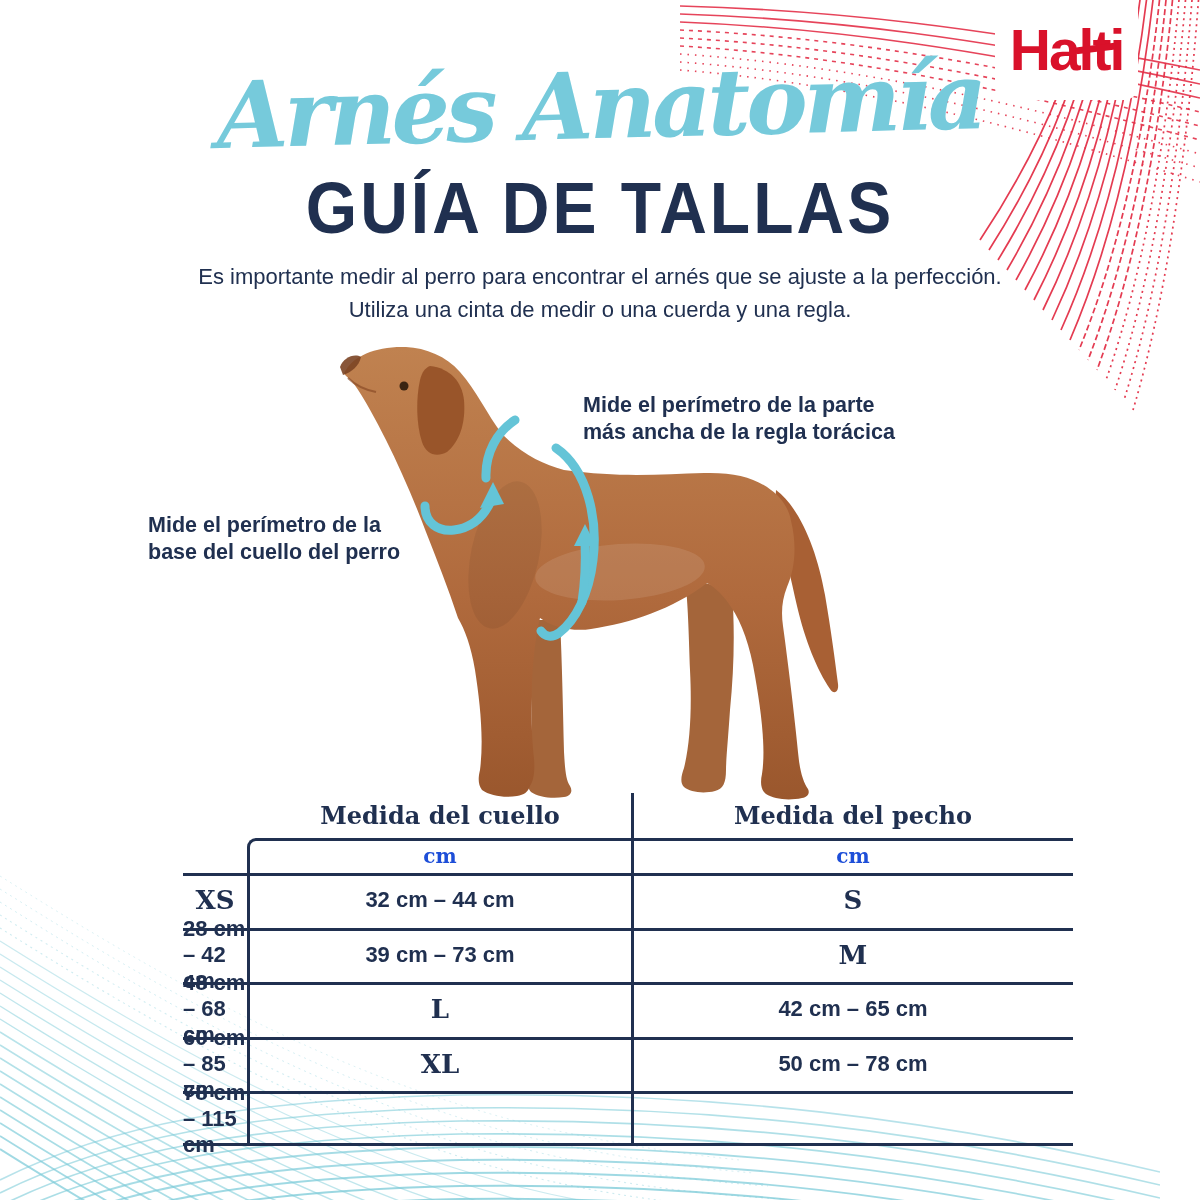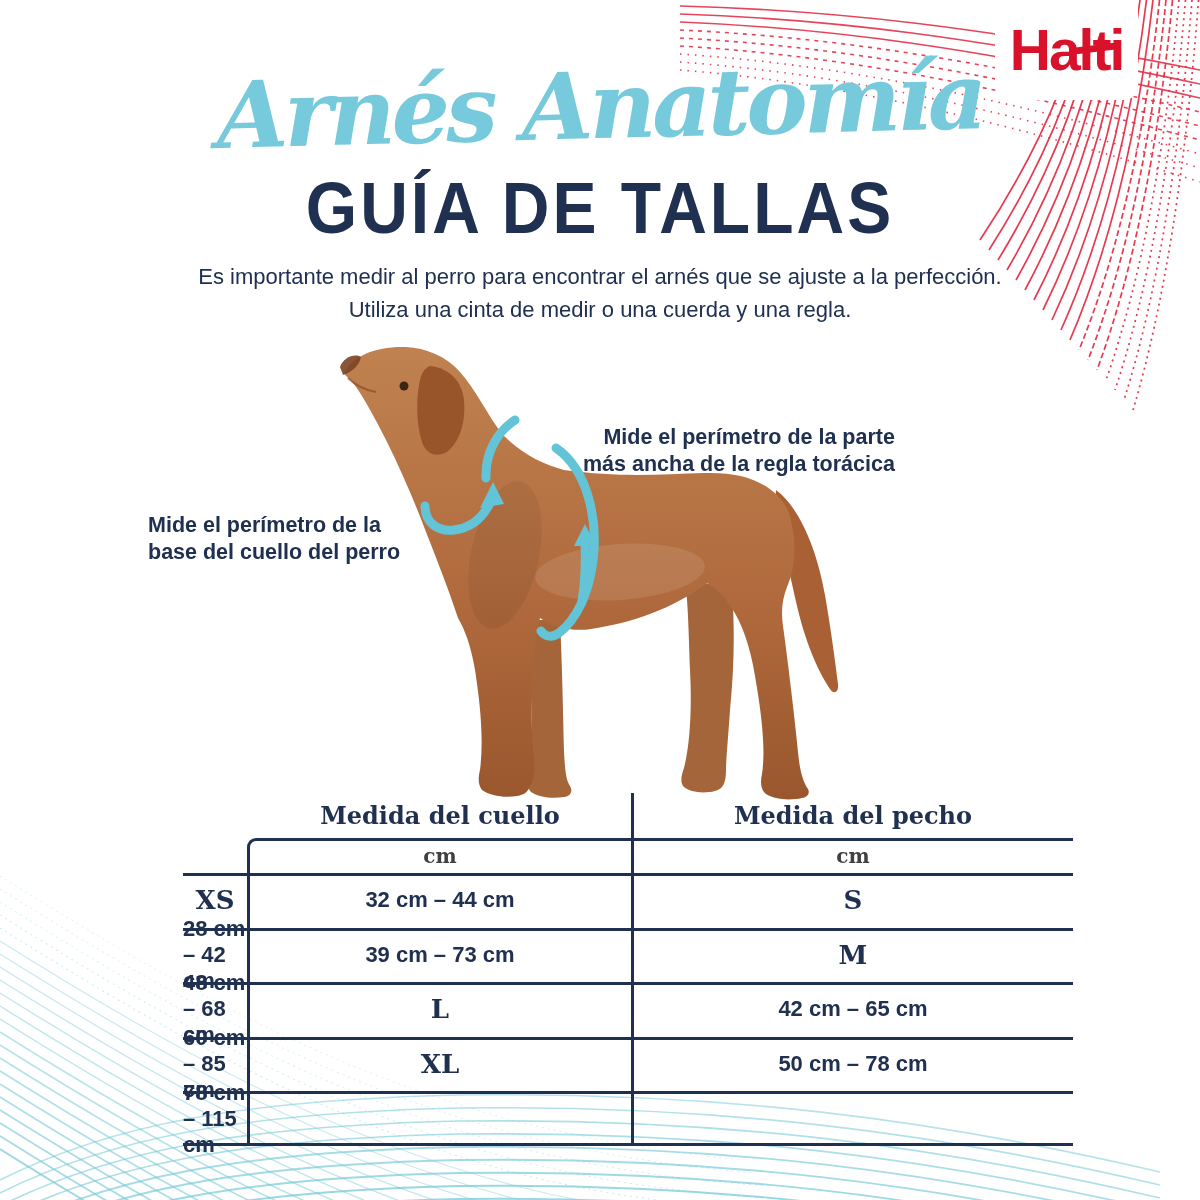--- a/index.html
+++ b/index.html
@@ -24,31 +24,31 @@
   .main-title{position:absolute;left:0;top:166px;width:100%;margin:0;text-align:center;z-index:2;
     font-size:66px;font-weight:bold;letter-spacing:3px;color:#203050;
     transform:scaleY(1.1);transform-origin:center top;}
   .intro{position:absolute;left:0;top:260px;width:100%;text-align:center;z-index:2;
     font-size:22px;font-weight:normal;line-height:33px;color:#203050;}
 
   
   .dog-svg{position:absolute;left:330px;top:340px;width:560px;height:460px;z-index:1;}
 
   .note{position:absolute;z-index:2;font-size:21.5px;font-weight:600;line-height:27px;color:#203050;}
-  .chest-note{left:583px;top:392px;text-align:right;margin-top:32px;}
+  .chest-note{left:583px;top:392px;text-align:left;}
   .neck-note{left:148px;top:512px;width:294px;text-align:left;}
 
   
   .size-table{position:absolute;left:183px;top:793px;width:890px;height:353px;z-index:2;}
   .cells{display:grid;width:100%;height:100%;
          grid-template-columns:64px 386px 440px;
          grid-template-rows:45px 35px repeat(5,54.6px);}
   .cell{display:flex;align-items:center;justify-content:center;}
   .th{font-family:"DejaVu Serif", serif;font-weight:bold;font-size:24px;color:#203050;}
-  .unit{font-family:"DejaVu Serif", serif;font-weight:bold;font-size:20px;color:#404040;}
+  .unit{font-family:"DejaVu Serif", serif;font-weight:bold;font-size:20px;color:#1d4ed8;}
   .size-lbl{font-family:"DejaVu Serif", serif;font-weight:bold;font-size:26px;color:#203050;}
   .val{font-size:22px;font-weight:bold;color:#203050;}
   .tline{position:absolute;background:#203050;}
   .cm-box{position:absolute;left:64px;top:45px;right:0;bottom:3px;
           border-left:3px solid #203050;border-top:3px solid #203050;border-top-left-radius:9px;}
   .vline-center{left:448px;top:0;width:3px;height:353px;}
   .rline{left:0;right:0;height:3px;}
 </style>
 </head>
 <body>

